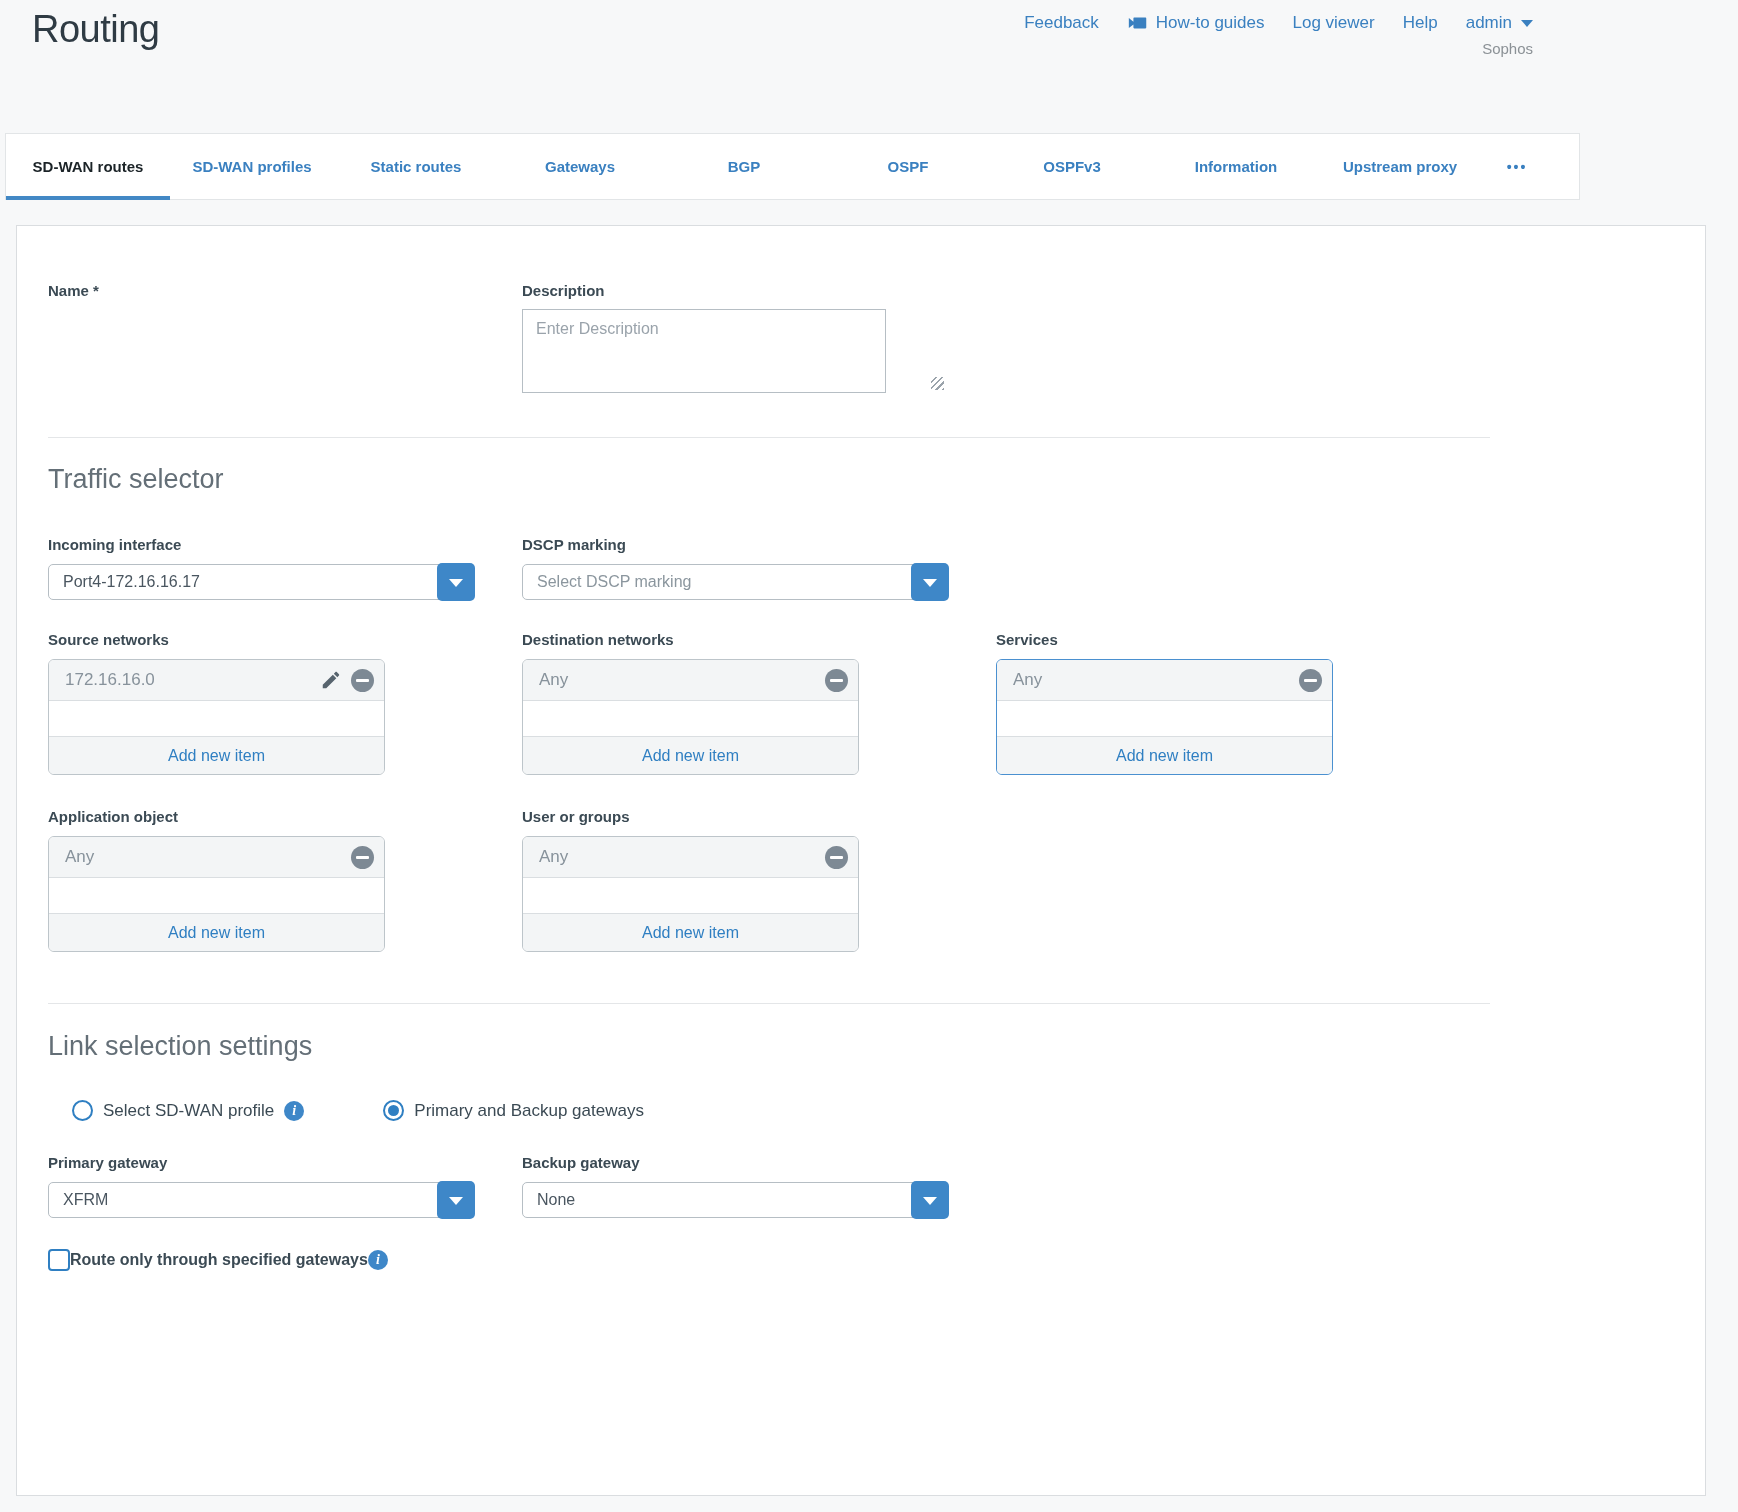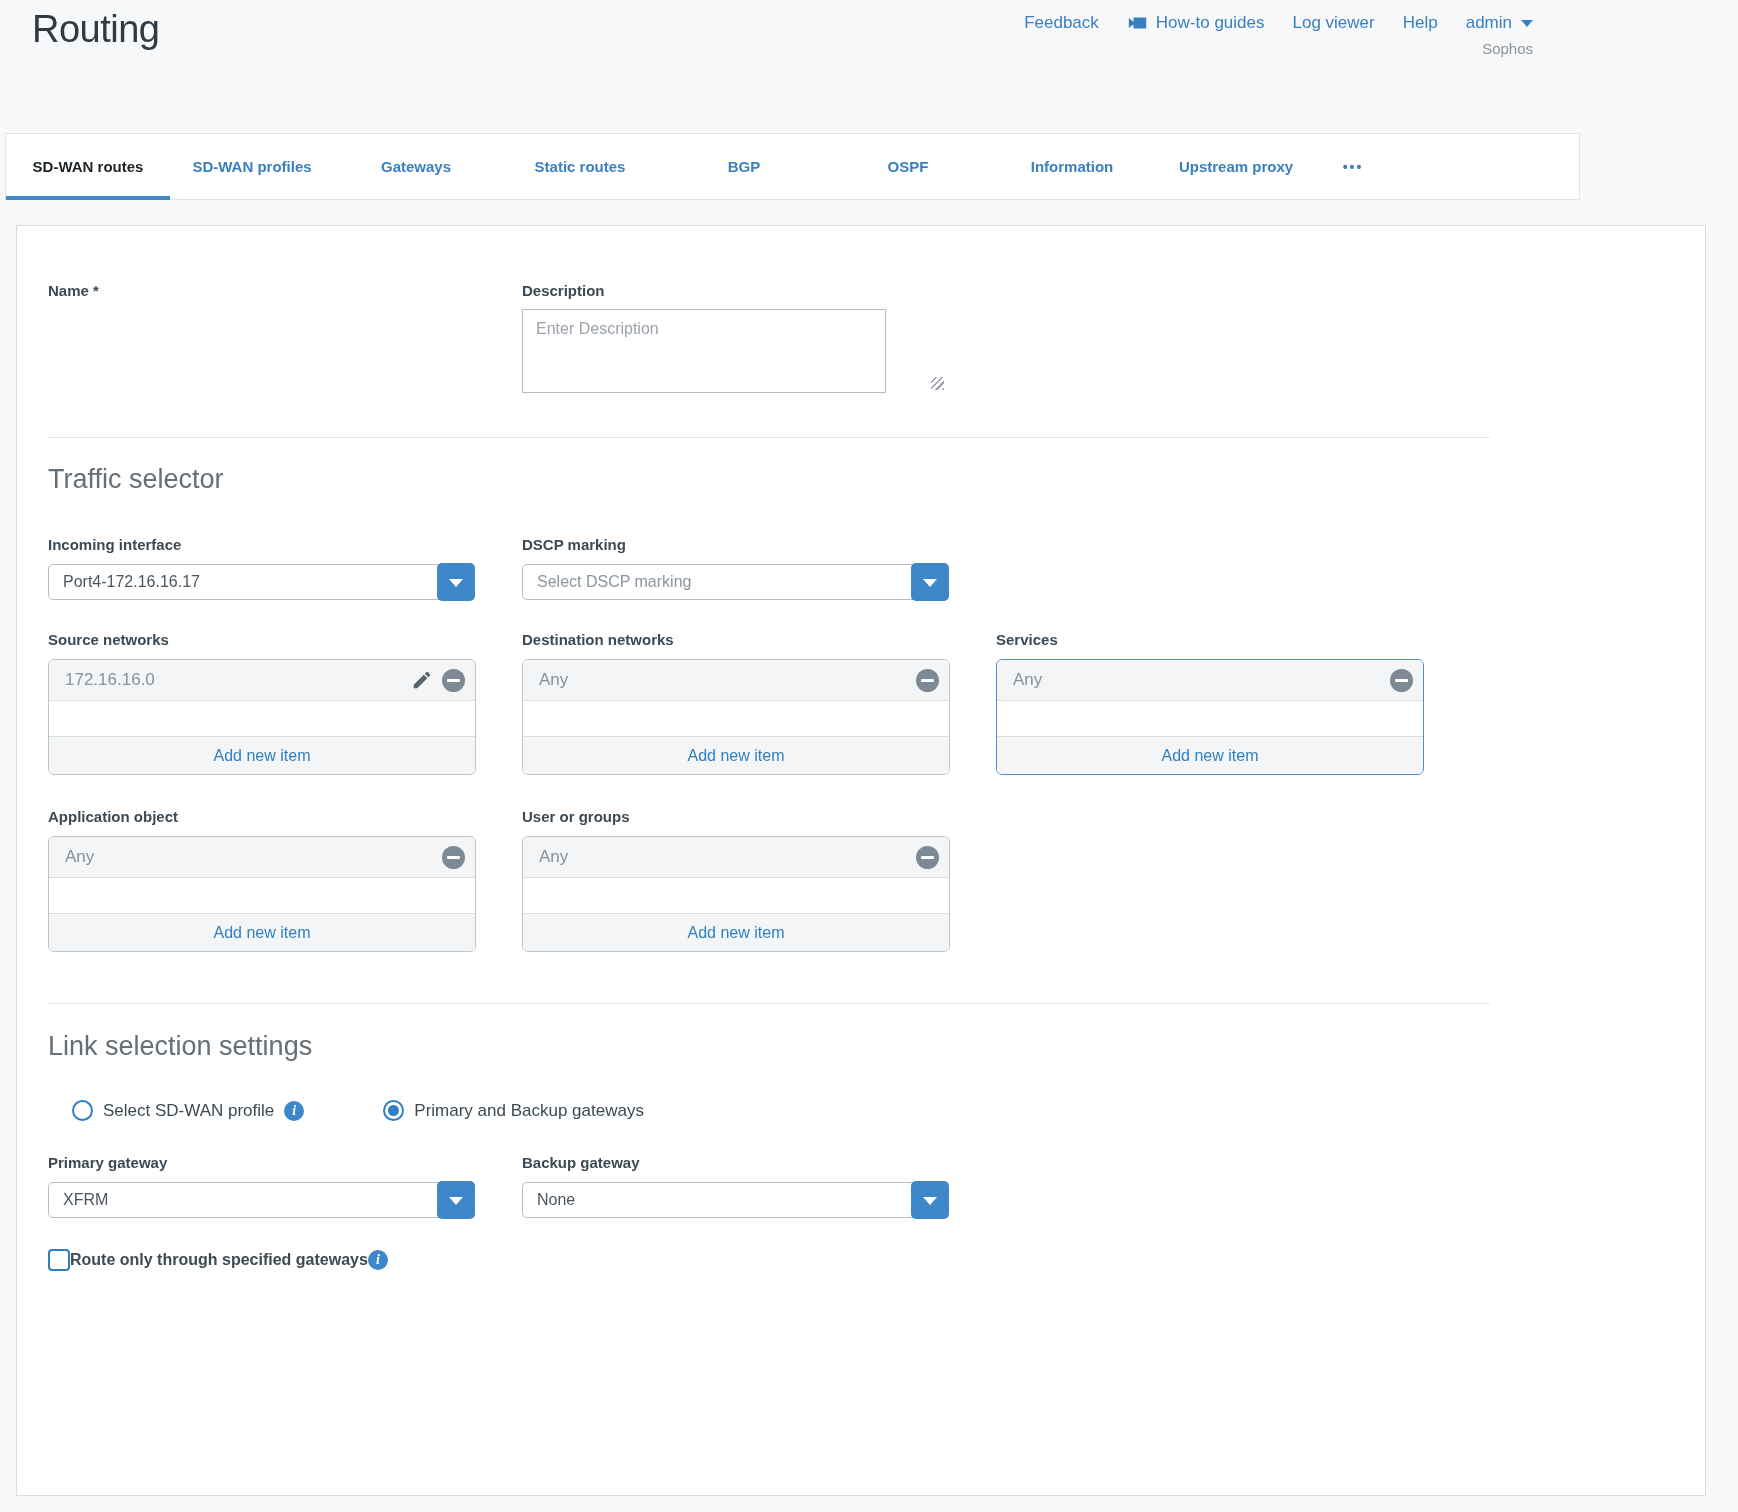--- a/index.html
+++ b/index.html
@@ -99,21 +99,21 @@
   }
   .dd-btn::after {
     content: ""; position: absolute; left: 50%; top: 50%;
     transform: translate(-50%, -38%);
     border-left: 7px solid transparent; border-right: 7px solid transparent;
     border-top: 8px solid #fff;
   }
 
   
   .ibox {
-    width: 428px; height: 116px; margin-top: 10px;
+    width: 337px; height: 116px; margin-top: 10px;
     border: 1px solid #bdc5ca; border-radius: 6px; background: #fff;
     display: flex; flex-direction: column; overflow: hidden;
   }
   .ibox.focused { border-color: #4a90d0; }
   .irow {
     height: 41px; flex: none; background: #f3f5f6; border-bottom: 1px solid #dadee1;
     display: flex; align-items: center; padding: 0 10px 0 16px;
     font-size: 17px; color: #87929b;
   }
   .irow .spacer { flex: 1; }
@@ -198,30 +198,33 @@
 <div class="brand">Sophos</div>
 
 <div class="tabbar">
   <div class="tab active">
       <span>SD-WAN routes</span>
     </div>
   <div class="tab">
       <span>SD-WAN profiles</span>
     </div>
   <div class="tab">
+      <span>Static routes</span>
+    </div>
+  <div class="tab">
       <span>Gateways</span>
     </div>
   <div class="tab">
-      <span>Static routes</span>
-    </div>
-  <div class="tab">
       <span>BGP</span>
     </div>
   <div class="tab">
       <span>OSPF</span>
+    </div>
+  <div class="tab">
+      <span>OSPFv3</span>
     </div>
   <div class="tab">
       <span>Information</span>
     </div>
   <div class="tab">
       <span>Upstream proxy</span>
     </div>
   <div class="tab overflow">
       <span>•••</span>
     </div>

